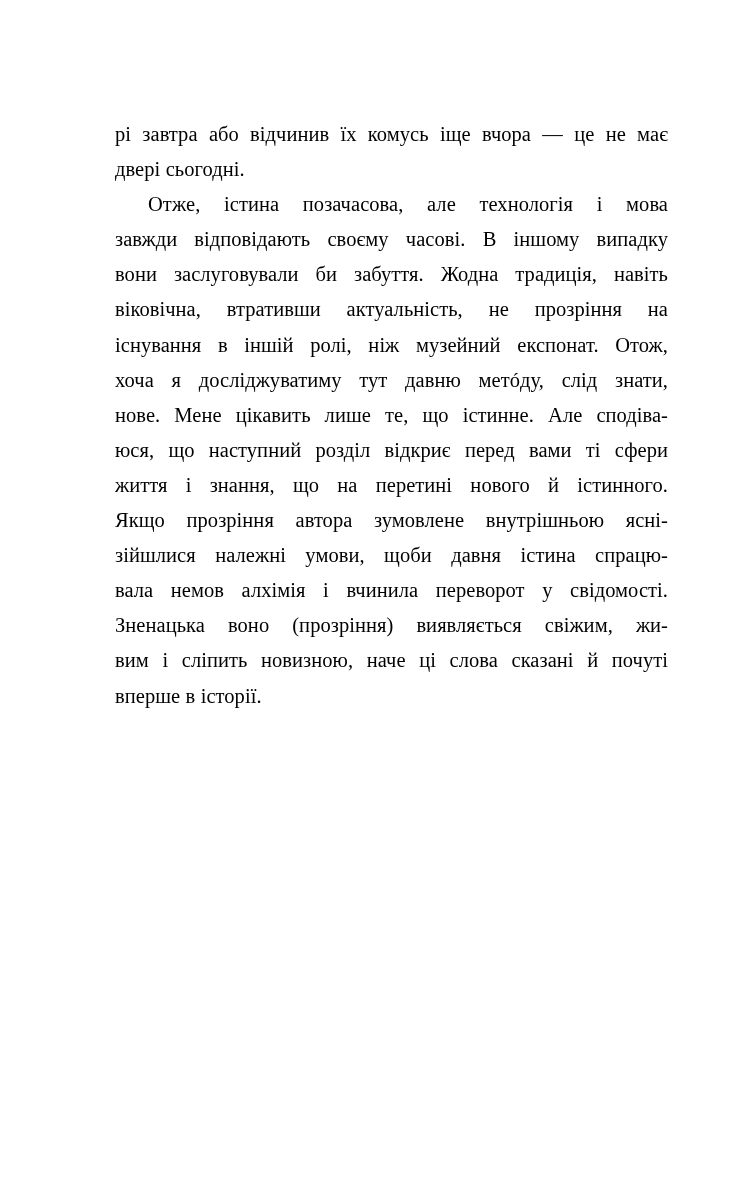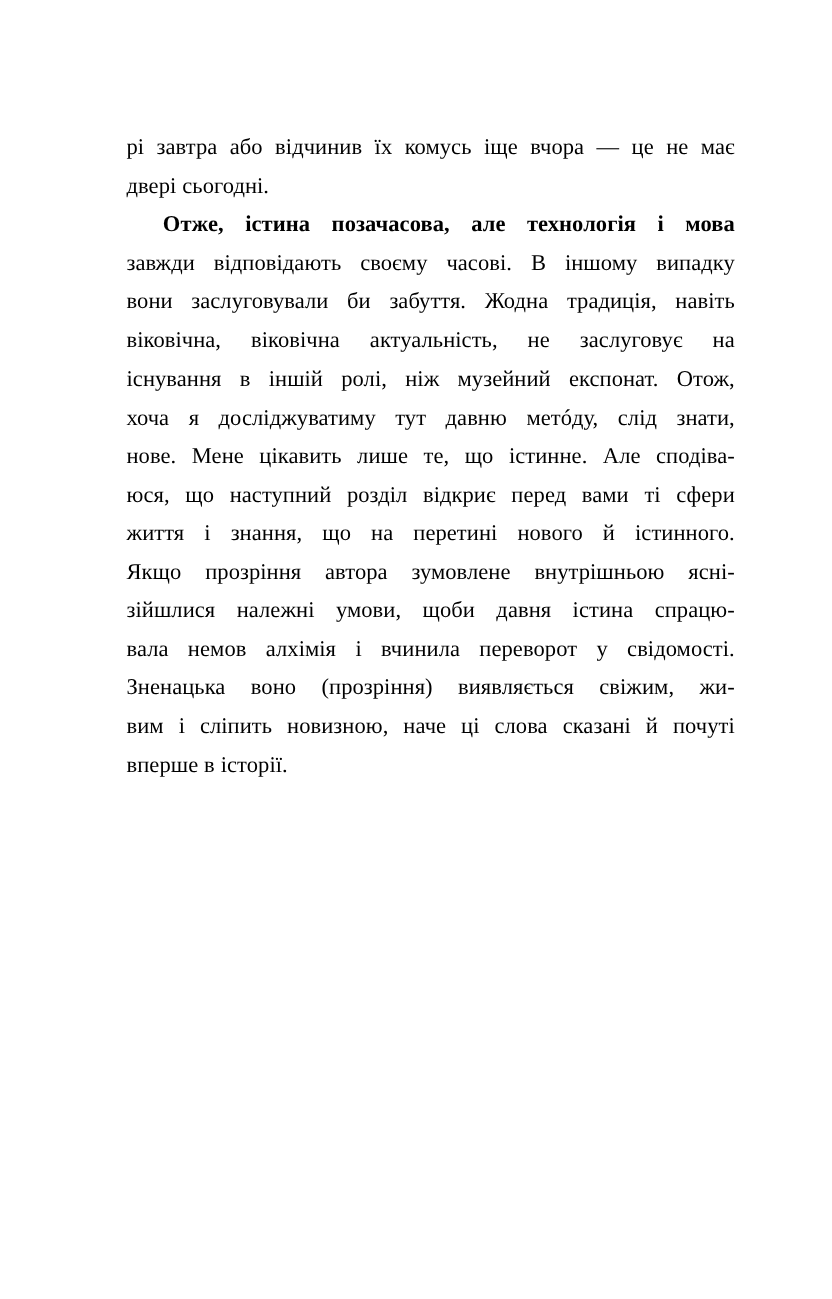--- a/index.html
+++ b/index.html
@@ -59,21 +59,20 @@
   
   .line {
     display: block;
     text-align: justify;
     text-align-last: justify;
     text-indent: 0;
     white-space: pre-wrap;
   }
   .line.first-indent {
     text-indent: 33px;
-    font-weight: bold;
   }
   
   .line.last {
     text-align-last: left;
   }
 </style>
 </head>
 <body>
 
 <div class="page">
@@ -81,21 +80,21 @@
 
     <p class="para continued">
       <span class="line">рі завтра або відчинив їх комусь іще вчора — це не має</span>
       <span class="line last">двері сьогодні.</span>
     </p>
 
     <p class="para indented">
       <span class="line first-indent">Отже, істина позачасова, але технологія і мова</span>
       <span class="line">завжди відповідають своєму часові. В іншому випадку</span>
       <span class="line">вони заслуговували би забуття. Жодна традиція, навіть</span>
-      <span class="line">віковічна, віковічна актуальність, не заслуговує на</span>
+      <span class="line">віковічна, втративши актуальність, не прозріння на</span>
       <span class="line">існування в іншій ролі, ніж музейний експонат. Отож,</span>
       <span class="line">хоча я досліджуватиму тут давню метóду, слід знати,</span>
     </p>
 
     <p class="para indented">
       <span class="line">нове. Мене цікавить лише те, що істинне. Але сподіва-</span>
       <span class="line">юся, що наступний розділ відкриє перед вами ті сфери</span>
       <span class="line">життя і знання, що на перетині нового й істинного.</span>
       <span class="line">Якщо прозріння автора зумовлене внутрішньою ясні-</span>
       <span class="line">зійшлися належні умови, щоби давня істина спрацю-</span>

